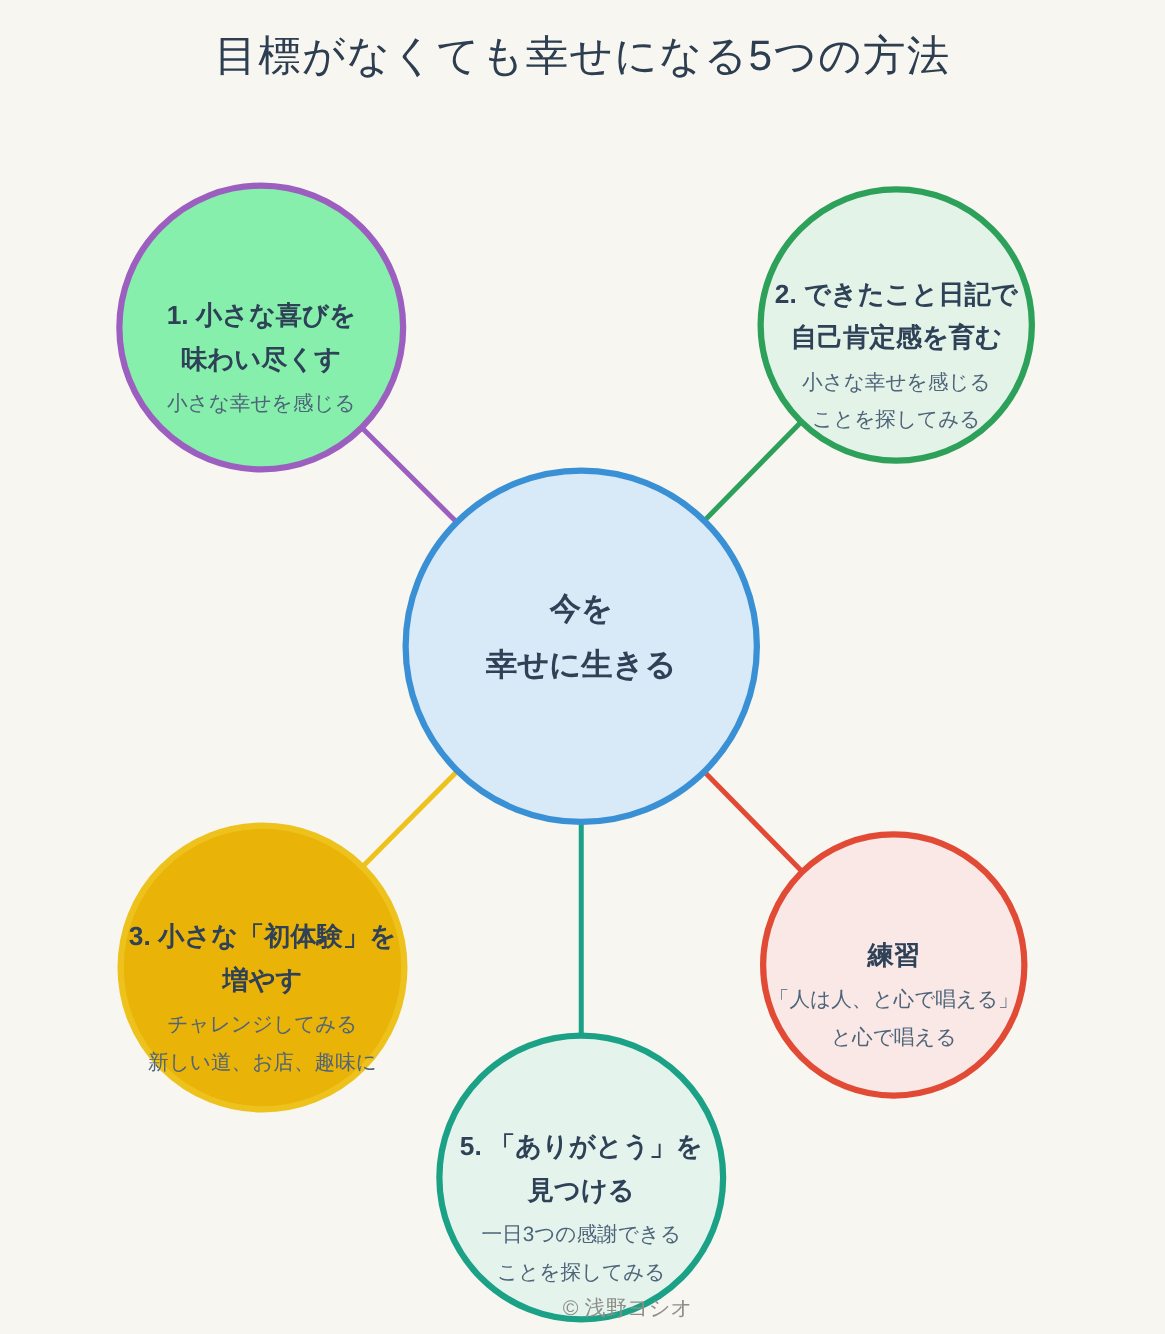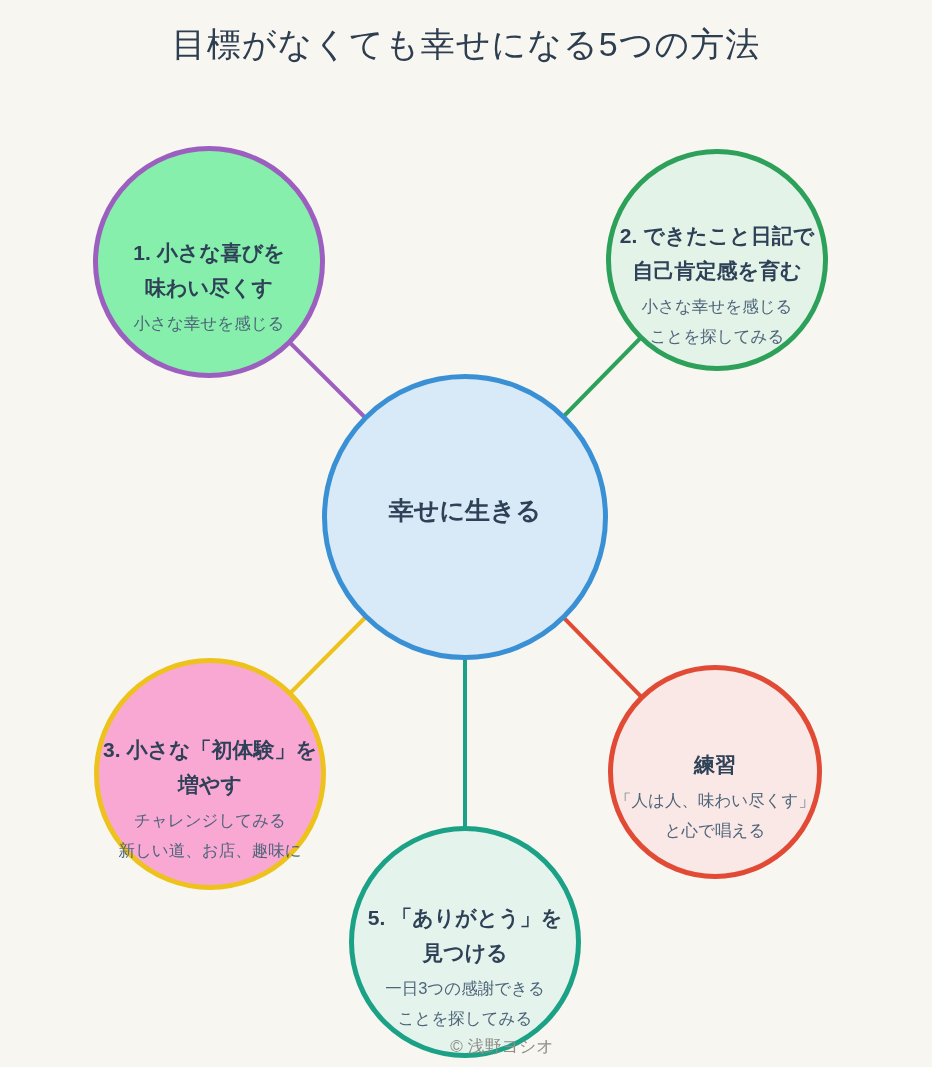--- a/index.html
+++ b/index.html
@@ -54,20 +54,21 @@
   <svg id="connector-svg" width="932" height="1067" viewBox="0 0 932 1067">
       <line x1="465" y1="517" x2="209" y2="262" stroke="#9c5fc0" stroke-width="4"></line>
       <line x1="465" y1="517" x2="717" y2="260" stroke="#2da05a" stroke-width="4"></line>
       <line x1="465" y1="517" x2="210" y2="774" stroke="#eec21d" stroke-width="4"></line>
       <line x1="465" y1="517" x2="715" y2="772" stroke="#e14b36" stroke-width="4"></line>
       <line x1="465" y1="517" x2="465" y2="914" stroke="#1ba185" stroke-width="4"></line>
     </svg>
 
 <div class="node center" style="left: 322px; top: 374px; height: 286px; width: 286px; border-color: rgb(58, 144, 213); background: rgb(216, 233, 247);">
       <div class="node-title">
+        <div>今を</div>
         <div>幸せに生きる</div>
       </div>
     </div>
     <div class="node" style="left: 93px; top: 146px; height: 232px; width: 232px; border-color: rgb(156, 95, 192); background: #86efac;">
       <div class="node-title">
         <div>1. 小さな喜びを</div>
         <div>味わい尽くす</div>
       </div>
       <div class="node-sub">
         <div>小さな幸せを感じる</div>
@@ -76,36 +77,36 @@
     <div class="node" style="left: 606px; top: 149px; height: 222px; width: 222px; border-color: rgb(45, 160, 90); background: rgb(227, 243, 232); align-items: center;">
       <div class="node-title">
         <div>2. できたこと日記で</div>
         <div>自己肯定感を育む</div>
       </div>
       <div class="node-sub">
         <div>小さな幸せを感じる</div>
         <div>ことを探してみる</div>
       </div>
     </div>
-    <div class="node" style="left: 94px; top: 658px; height: 232px; width: 232px; border-color: rgb(238, 194, 29); background: #f9a8d4;">
+    <div class="node" style="left: 94px; top: 658px; height: 232px; width: 232px; border-color: rgb(238, 194, 29); background: #eab308;">
       <div class="node-title">
         <div>3. 小さな「初体験」を</div>
         <div>増やす</div>
       </div>
       <div class="node-sub">
         <div>チャレンジしてみる</div>
         <div>新しい道、お店、趣味に</div>
       </div>
     </div>
     <div class="node" style="left: 608px; top: 665px; height: 214px; width: 214px; border-color: rgb(225, 75, 54); background: rgb(249, 232, 229);">
       <div class="node-title">
         <div>練習</div>
       </div>
       <div class="node-sub">
-        <div>「人は人、味わい尽くす」</div>
+        <div>「人は人、と心で唱える」</div>
         <div>と心で唱える</div>
       </div>
     </div>
     <div class="node" style="left: 349px; top: 826px; height: 232px; width: 232px; border-color: rgb(27, 161, 133); background: rgb(228, 244, 236);">
       <div class="node-title">
         <div>5. 「ありがとう」を</div>
         <div>見つける</div>
       </div>
       <div class="node-sub">
         <div>一日3つの感謝できる</div>

